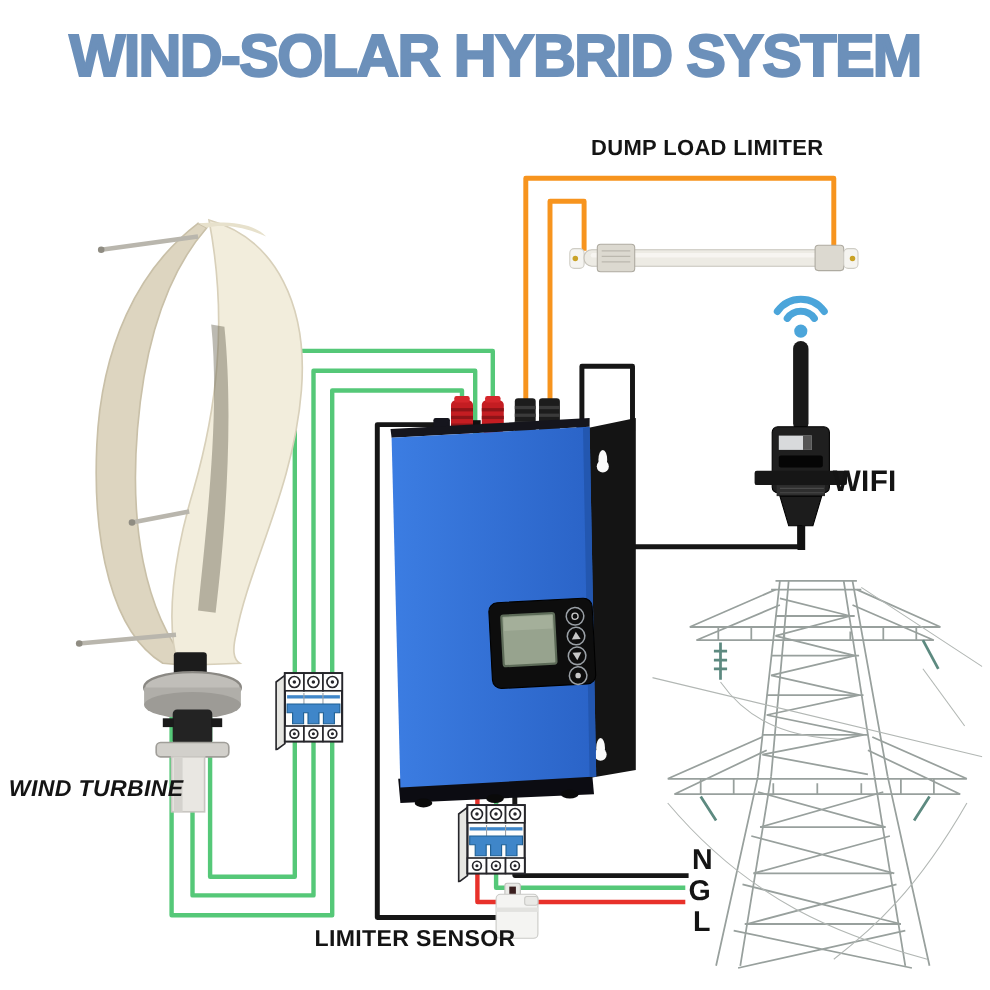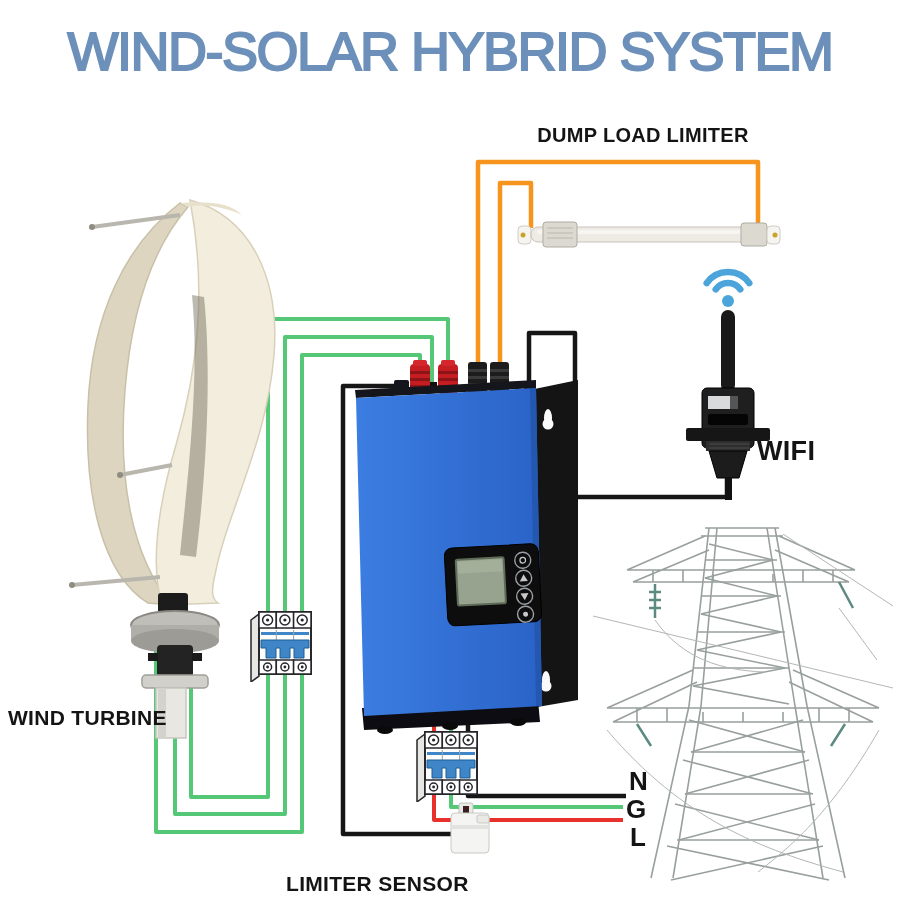--- a/index.html
+++ b/index.html
@@ -1,26 +1,26 @@
 <!DOCTYPE html>
 <html style="--title-blue: #6c90ba; --wire-green: #55c878; --wire-orange: #f7941e; --wire-red: #e8312a; --wire-black: #161616; --inverter-blue: #3c7de2; --inverter-blue-dark: #2a63c7; --breaker-blue: #3f86c9; --wifi-icon-blue: #4ba5da; --lcd-green: #97a38e; --tower-gray: #98a09d; --turbine-ivory: #f2eddc; --turbine-shadow: #ddd5c0;"><head>
 <meta charset="utf-8">
 <style>
   html,body{margin:0;padding:0;background:#ffffff;}
   .stage{position:relative;width:900px;height:900px;background:#ffffff;overflow:hidden;
          font-family:"Liberation Sans",sans-serif;}
   .abs{position:absolute;}
   .title{position:absolute;top:20px;left:0;width:100%;text-align:center;
-         font-size:54px;font-weight:400;letter-spacing:-1.5px;color:var(--title-blue);
+         font-size:54px;font-weight:700;letter-spacing:-1.5px;color:var(--title-blue);
          -webkit-text-stroke:2px var(--title-blue);z-index:6;}
   .lbl{position:absolute;color:#141414;font-weight:700;white-space:nowrap;z-index:6;letter-spacing:.3px;}
   .lbl-dump{top:124px;left:498px;width:290px;text-align:center;font-size:20px;}
-  .lbl-turbine{top:706px;left:8px;font-size:21px;}
-  .lbl-limiter{top:842px;left:286px;font-size:21px;margin-top:30px;}
-  .lbl-wifi{top:436px;left:757px;font-size:27px;}
+  .lbl-turbine{top:706px;left:8px;font-size:21px;font-style:italic;}
+  .lbl-limiter{top:842px;left:286px;font-size:21px;}
+  .lbl-wifi{top:422px;left:757px;font-size:27px;}
   .lbl-n{top:766px;left:629px;font-size:26px;}
   .lbl-g{top:794px;left:626px;font-size:26px;}
   .lbl-l{top:822px;left:630px;font-size:26px;}
   svg{display:block;}
   .layer-tower{z-index:1;}
   .layer-wires{z-index:2;}
   .layer-comp{z-index:3;}
   .wg{stroke:var(--wire-green);stroke-width:4;fill:none;stroke-linejoin:round;}
   .wo{stroke:var(--wire-orange);stroke-width:4.5;fill:none;stroke-linejoin:round;}
   .wb{stroke:var(--wire-black);stroke-width:4.5;fill:none;stroke-linejoin:round;}

